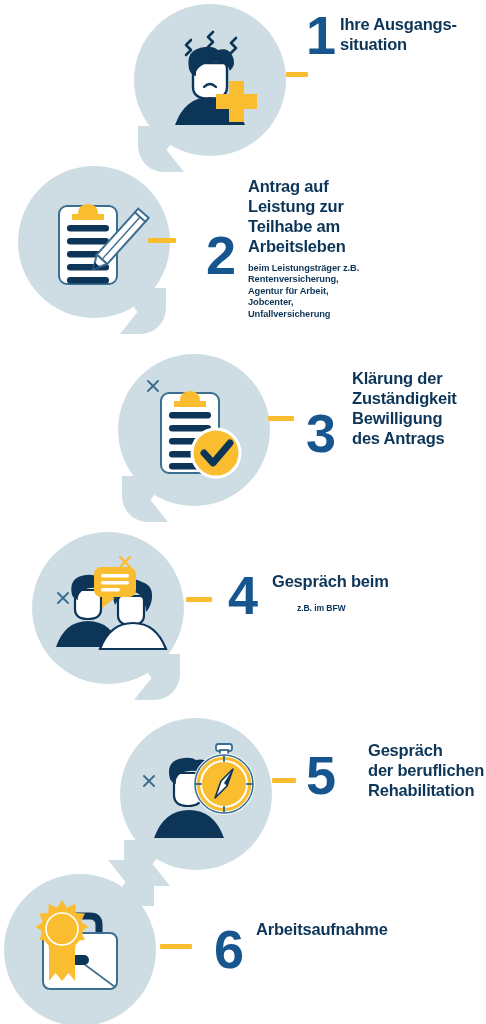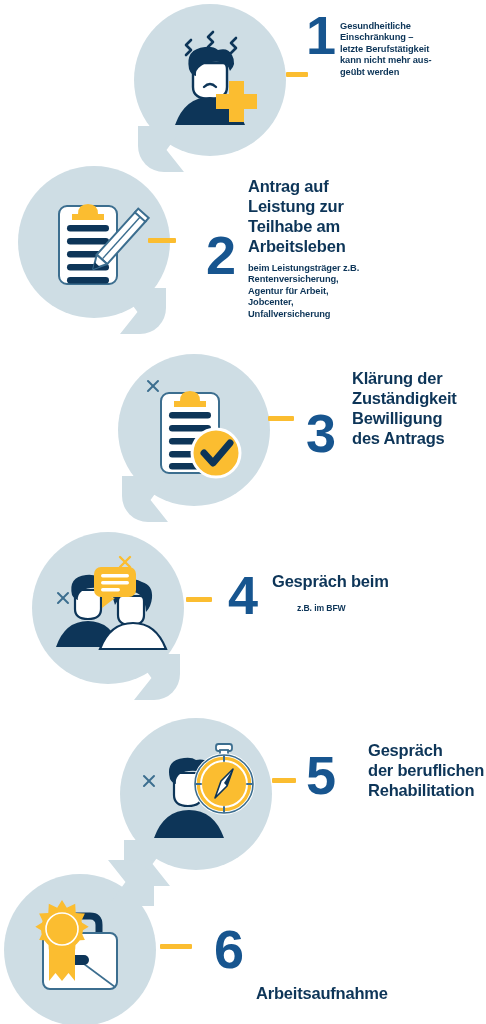--- a/index.html
+++ b/index.html
@@ -123,26 +123,23 @@
 
           <path d="M24 104 q10 -28 35 -28 q25 0 35 28 z" fill="#0d3558"></path>
 
           <path d="M78 60 h15 v13 h13 v15 h-13 v13 h-15 v-13 h-13 v-15 h13 z" fill="#fbbd30"></path>
         </svg>
       </div>
     </div>
     <div class="connector" style="left:286px; top:72px; width:22px;"></div>
     <div class="num" style="left:306px; top:8px;">1</div>
     <div class="txt" style="left:340px; top:14px; width:132px;">
-      <div class="subtitle">
-        <span>Gesundheitliche</span><br>
-        <span>Einschränkung –</span><br>
-        <span>letzte Berufstätigkeit</span><br>
-        <span>kann nicht mehr aus-</span><br>
-        <span>geübt werden</span>
+      <div class="title">
+        <span>Ihre Ausgangs-</span><br>
+        <span>situation</span>
       </div>
     </div>
   </div>
 
   <div class="step">
     <div class="bubble" style="left:18px; top:166px;">
       <div class="disc"></div>
       <div class="tail tail-br"></div>
       <div class="icon-holder">
         <svg width="112" height="112" viewBox="0 0 112 112">
@@ -341,20 +338,20 @@
           <g fill="#fbbd30">
             <circle cx="43" cy="38" r="21"></circle>
             <path d="M43 9 l4.8 7.8 l8.4 -4 l0.5 9.2 l9.2 0.5 l-4 8.4 l7.8 4.8 l-7.8 4.8 l4 8.4 l-9.2 0.5 l-0.5 9.2 l-8.4 -4 l-4.8 7.8 l-4.8 -7.8 l-8.4 4 l-0.5 -9.2 l-9.2 -0.5 l4 -8.4 l-7.8 -4.8 l7.8 -4.8 l-4 -8.4 l9.2 -0.5 l0.5 -9.2 l8.4 4 z"></path>
           </g>
           <circle cx="43" cy="38" r="16" fill="#fbbd30" stroke="#ffffff" stroke-width="1.6"></circle>
         </svg>
       </div>
     </div>
     <div class="connector" style="left:160px; top:944px; width:32px;"></div>
     <div class="num" style="left:214px; top:922px;">6</div>
-    <div class="txt" style="left:256px; top:983px; width:180px;">
+    <div class="txt" style="left:256px; top:919px; width:180px;">
       <div class="title">
         <span>Arbeitsaufnahme</span>
       </div>
     </div>
   </div>
 
 </div>
 
 </body></html>

